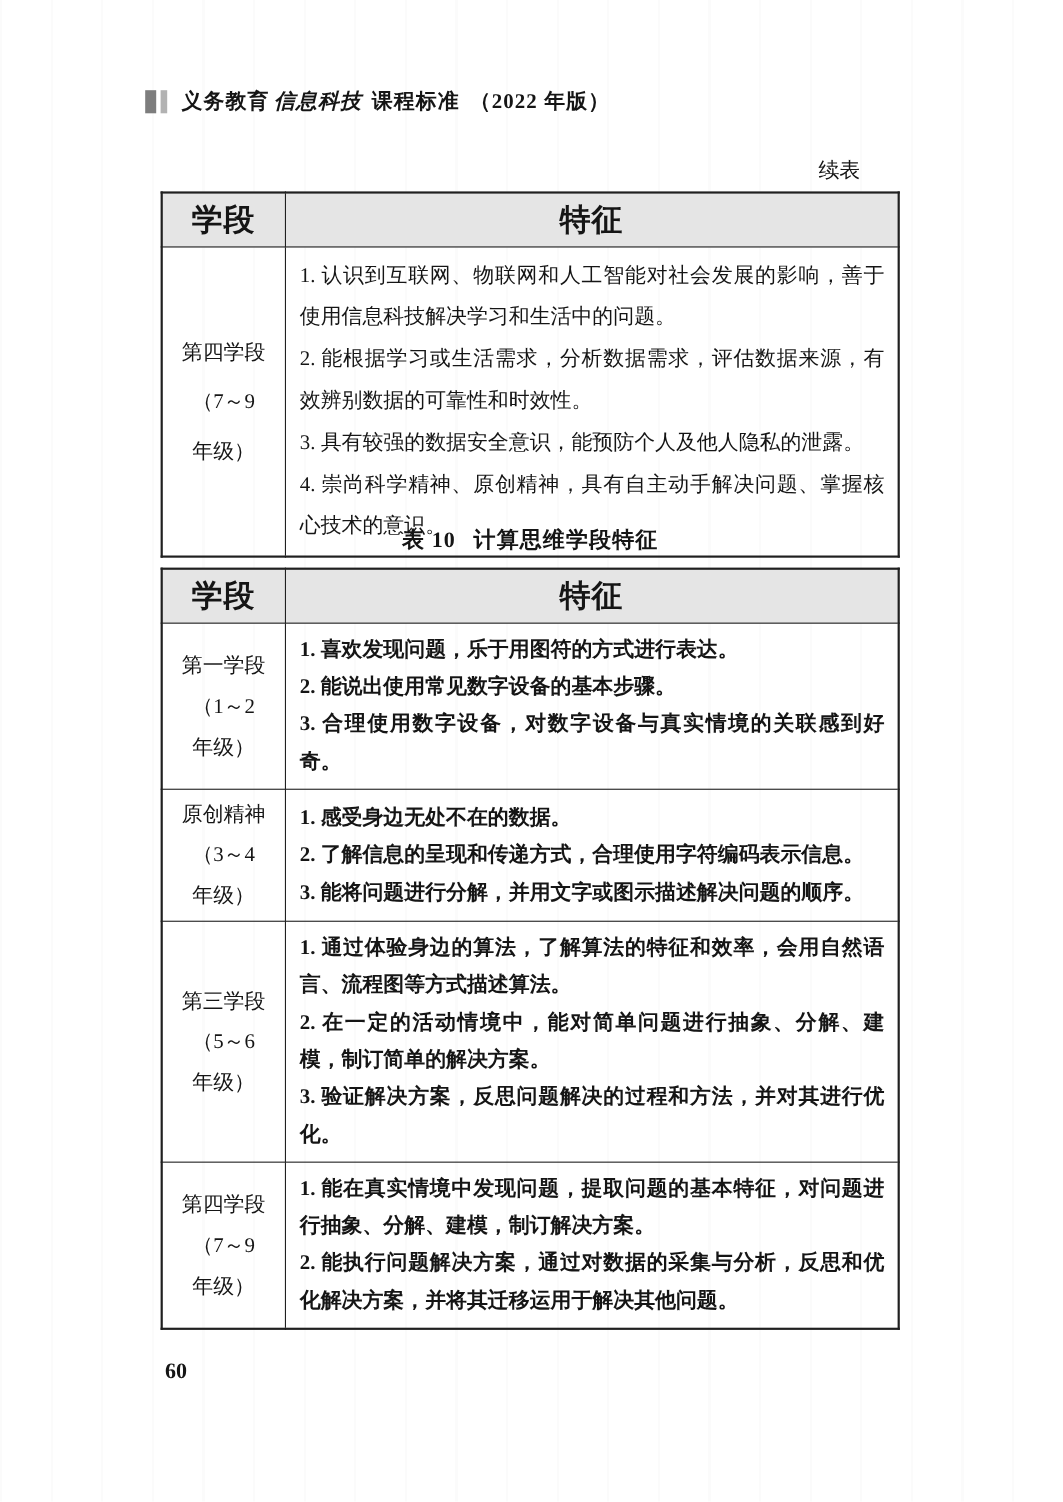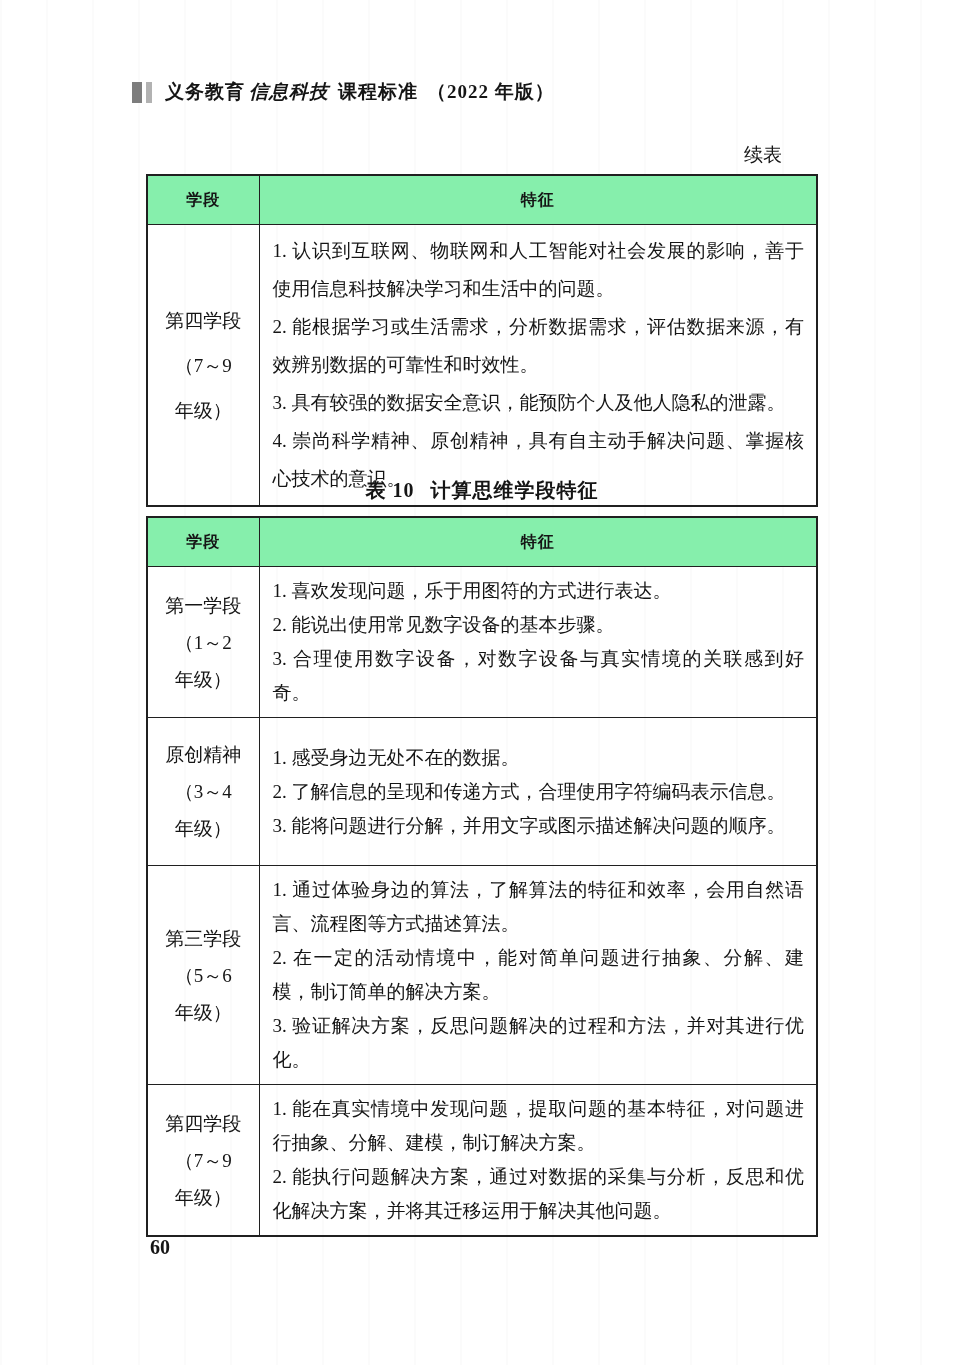--- a/index.html
+++ b/index.html
@@ -32,34 +32,34 @@
   
   table.tbl{
     position:absolute;left:146px;width:672px;
     border-collapse:collapse;table-layout:fixed;
     border:2.4px solid #202020;
   }
   .tbl1{top:174px;}
   .tbl2{top:516px;}
   .tbl th,.tbl td{border:1.6px solid #202020;}
   .tbl th{
-    background:#86efac;height:46px;font-size:16px;font-weight:bold;
+    background:#e5e5e5;height:46px;font-size:28px;font-weight:bold;
     text-align:center;vertical-align:middle;letter-spacing:1px;
   }
   .col-stage{width:112px;}
   td.stage{
     text-align:center;vertical-align:middle;font-size:19px;
-    padding:18px 2px;
+    padding:4px 2px;
   }
   .tbl1 td.stage div{line-height:45px;}
   .tbl2 td.stage div{line-height:37px;}
   td.feat{vertical-align:middle;padding:7px 12px 7px 13px;font-size:19px;}
   td.feat p{margin:0;text-align:justify;text-justify:inter-ideograph;}
   .tbl1 td.feat p{line-height:38px;}
-  .tbl2 td.feat p{line-height:34px;}
+  .tbl2 td.feat p{line-height:34px;font-weight:bold;}
 
   
   .caption{
     position:absolute;left:146px;top:477px;width:672px;text-align:center;
     font-size:20px;font-weight:bold;letter-spacing:1px;
   }
   .caption .cap-label{margin-right:16px;}
 
   
   .page-number{position:absolute;left:150px;top:1236px;font-size:20px;font-weight:bold;}

